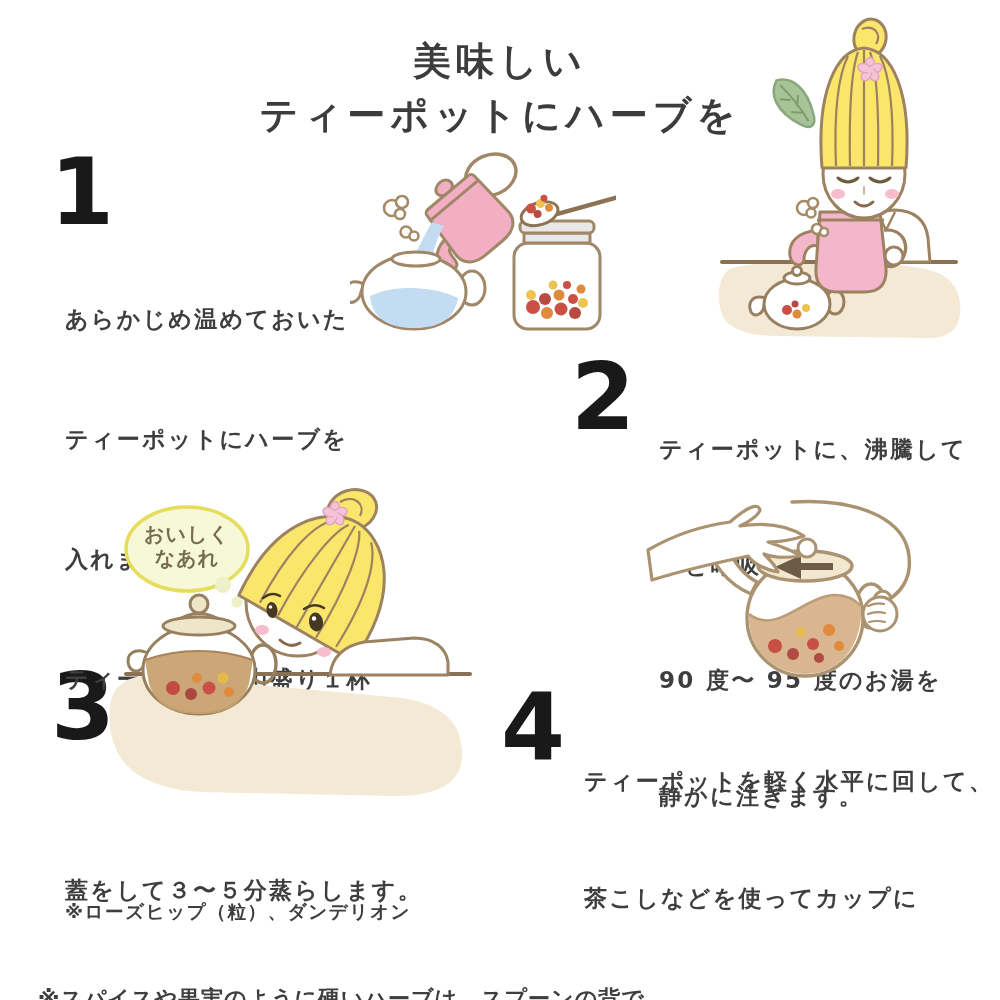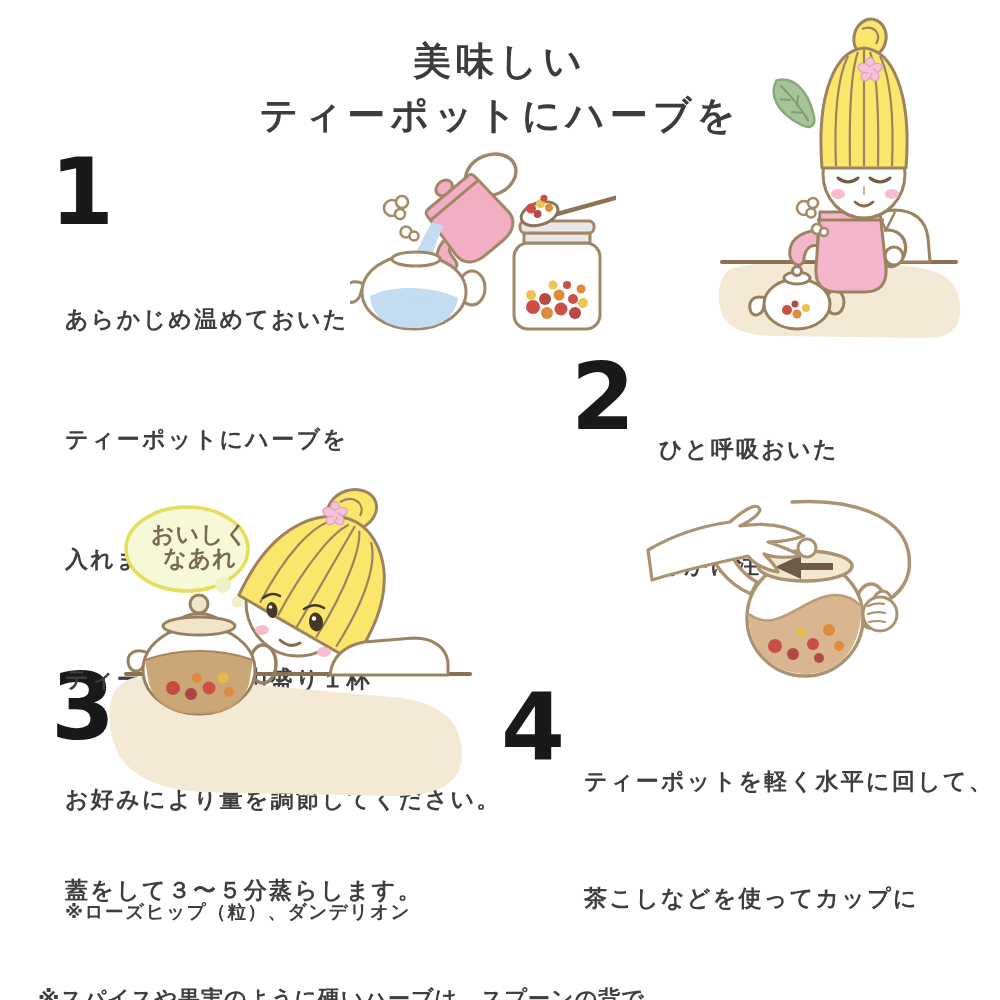--- a/index.html
+++ b/index.html
@@ -25,22 +25,22 @@
   #t3main{left:65px;top:790px;}
   #t3note{left:65px;top:812px;font-size:18.5px;letter-spacing:1.6px;line-height:40px;}
   #t4{left:584px;top:684px;line-height:39px;}
   .footnote{left:38px;top:909px;font-size:22px;letter-spacing:1px;line-height:36px;}
   .illo{position:absolute;}
   #illo-a{left:698px;top:16px;width:282px;height:330px;}
   #illo-b{left:350px;top:152px;width:266px;height:186px;}
   #illo-c{left:92px;top:452px;width:386px;height:350px;}
   #illo-d{left:642px;top:492px;width:316px;height:205px;}
   .bubble-text{
-    position:absolute;left:46px;top:70px;width:124px;text-align:center;
-    font-size:23px;font-weight:600;letter-spacing:1px;line-height:24px;color:#776c52;
+    position:absolute;left:33px;top:70px;width:124px;text-align:center;
+    font-size:20px;font-weight:600;letter-spacing:1px;line-height:24px;color:#776c52;
   }
   svg{display:block;position:absolute;left:0;top:0;}
 </style>
 </head>
 <body>
 
 <div id="page">
 
   <div class="title">
     <div>美味しい</div>
@@ -50,25 +50,26 @@
   <div class="stepnum" id="num1">1</div>
   <div class="stepnum" id="num2">2</div>
   <div class="stepnum" id="num3">3</div>
   <div class="stepnum" id="num4">4</div>
 
   <div class="btxt" id="t1">
     <div>あらかじめ温めておいた</div>
     <div>ティーポットにハーブを</div>
     <div>入れます。</div>
     <div>ティースプーン山盛り１杯</div>
-    <div>お好みにより量を調節してください。</div>
   </div>
 
   <div class="btxt" id="t2">
+    <div>ティーポットに、沸騰して</div>
     <div>ひと呼吸おいた</div>
+    <div>90 度〜 95 度のお湯を</div>
     <div>静かに注ぎます。</div>
   </div>
 
   <div class="btxt" id="t3main">
     <div>蓋をして３〜５分蒸らします。</div>
   </div>
   <div class="btxt" id="t3note">
     <div>※ローズヒップ（粒）、ダンデリオン</div>
     
   </div>

